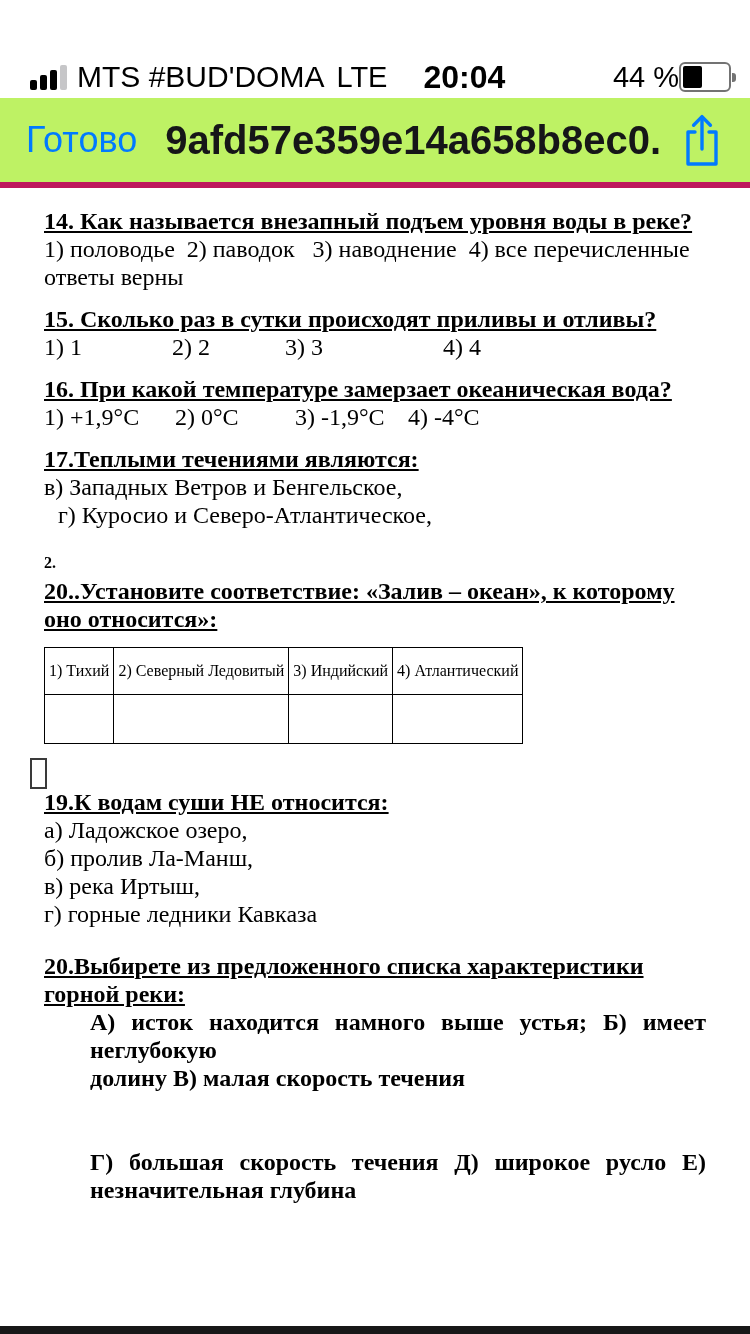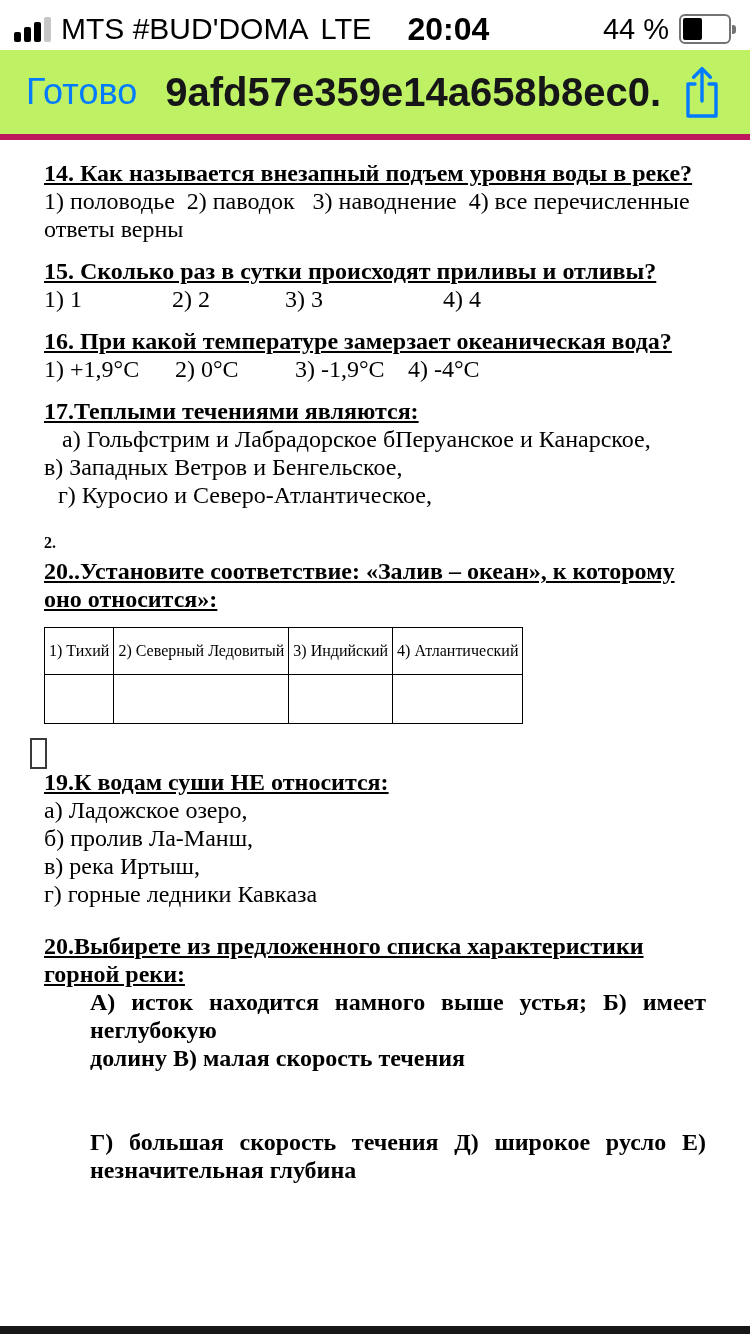--- a/index.html
+++ b/index.html
@@ -1,28 +1,28 @@
 <!DOCTYPE html>
 <html><head>
 <meta charset="utf-8">
 <style>
   html,body{margin:0;padding:0;}
   body{width:750px;height:1334px;background:#fff;font-family:"Liberation Sans",sans-serif;color:#000;}
   .screen{position:relative;width:750px;height:1334px;overflow:hidden;display:flex;flex-direction:column;background:#fff;}
 
   
-  .status-bar{height:42px;display:flex;align-items:center;padding:8px 14px 0 14px;font-size:30px;}
+  .status-bar{height:42px;display:flex;align-items:center;padding:8px 14px 0 30px;font-size:30px;margin-top:48px;}
   .signal{display:flex;align-items:flex-end;gap:3px;height:25px;margin-right:10px;}
   .signal .bar{width:7px;border-radius:2px;background:#000;}
   .bar.b1{height:10px}.bar.b2{height:15px}.bar.b3{height:20px}
   .bar.b4{height:25px;background:#c6c6c8;}
   .carrier{font-size:30px;}
   .network{font-size:29px;margin-left:12px;}
   .sb-time{font-size:32px;font-weight:600;margin-left:36px;}
-  .sb-right{margin-left:auto;display:flex;align-items:center;gap:10px;}
+  .sb-right{margin-left:auto;display:flex;align-items:center;}
   .battery-pct{font-size:29px;}
   .battery{display:inline-flex;align-items:center;}
   .battery-body{width:44px;height:22px;border:2px solid rgba(0,0,0,.55);border-radius:6px;padding:2px;display:block;}
   .battery-fill{display:block;width:44%;height:100%;background:#000;border-radius:2px;}
   .battery-nub{width:4px;height:9px;background:rgba(0,0,0,.55);border-radius:0 3px 3px 0;margin-left:1px;display:block;}
 
   
   .nav-bar{height:84px;background:#bef264;border-bottom:6px solid #be185d;display:flex;align-items:center;padding:0 26px;flex:0 0 auto;}
   .done-btn{border:none;background:none;color:#007aff;font-size:36px;font-family:"Liberation Sans",sans-serif;padding:0;cursor:pointer;}
   .nav-title{flex:1;margin:0 16px 0 28px;font-size:40px;font-weight:700;color:#161618;white-space:nowrap;overflow:hidden;}
@@ -116,21 +116,20 @@
         <span>1) +1,9°С</span>
         <span>2) 0°С</span>
         <span>3) -1,9°С</span>
         <span>4) -4°С</span>
       </div>
     </section>
 
     <section>
       <div class="q-heading mt14">17.Теплыми течениями являются:</div>
       <div class="mt12">
-        <div class="ind18">а) Гольфстрим и Лабрадорское бПеруанское и Канарское,</div>
         <div>в) Западных Ветров и Бенгельское,</div>
         <div class="ind14">г) Куросио и Северо-Атлантическое,</div>
       </div>
     </section>
 
     <div class="marker mt24">2.</div>
 
     <section>
       <div class="q-heading mt4">20..Установите соответствие: «Залив – океан», к которому оно относится»:</div>
       <table class="match-table mt14">

